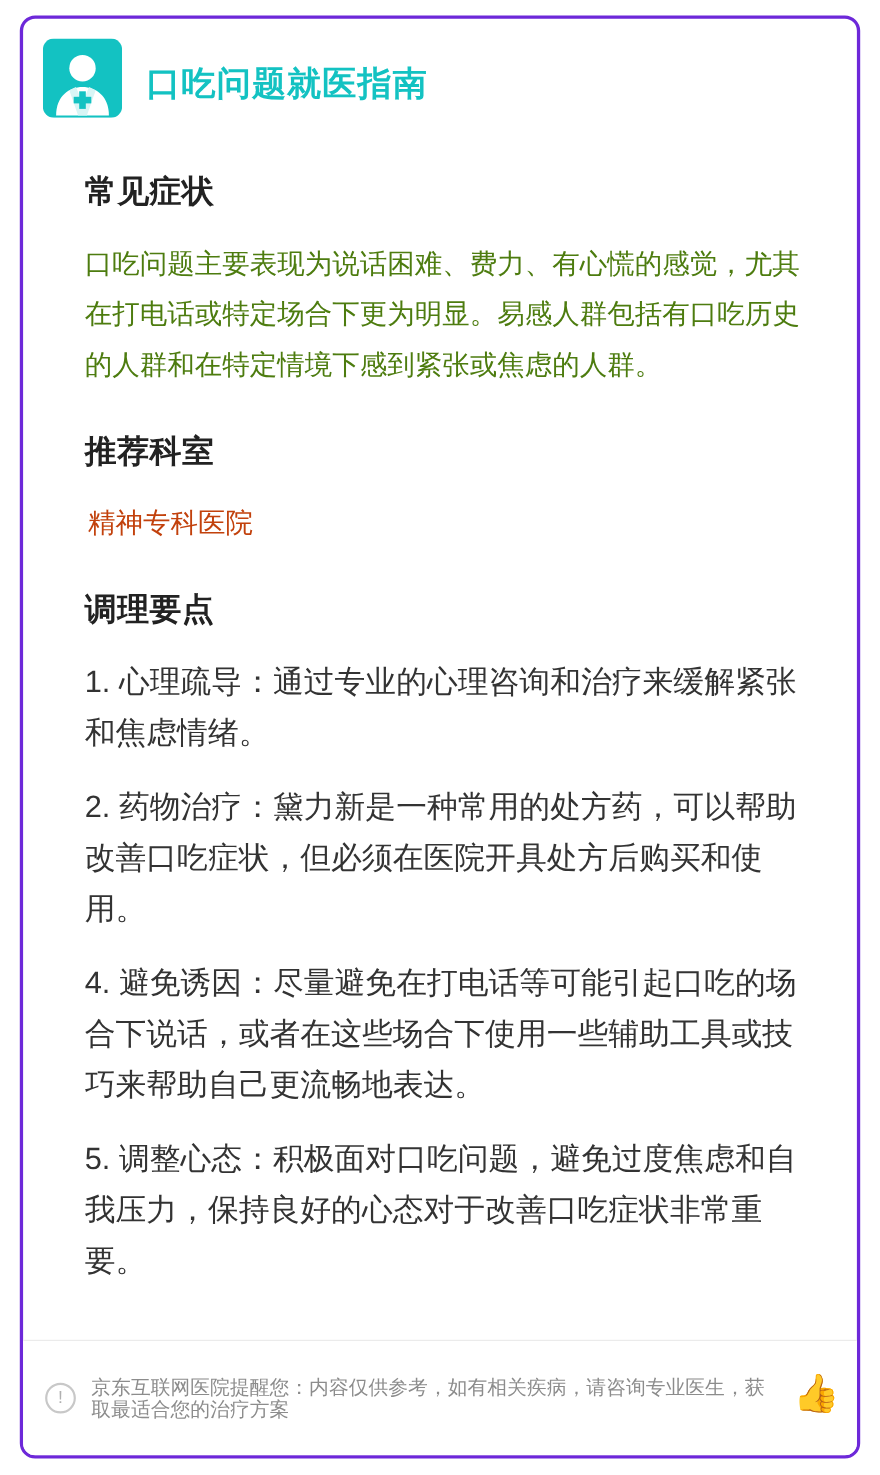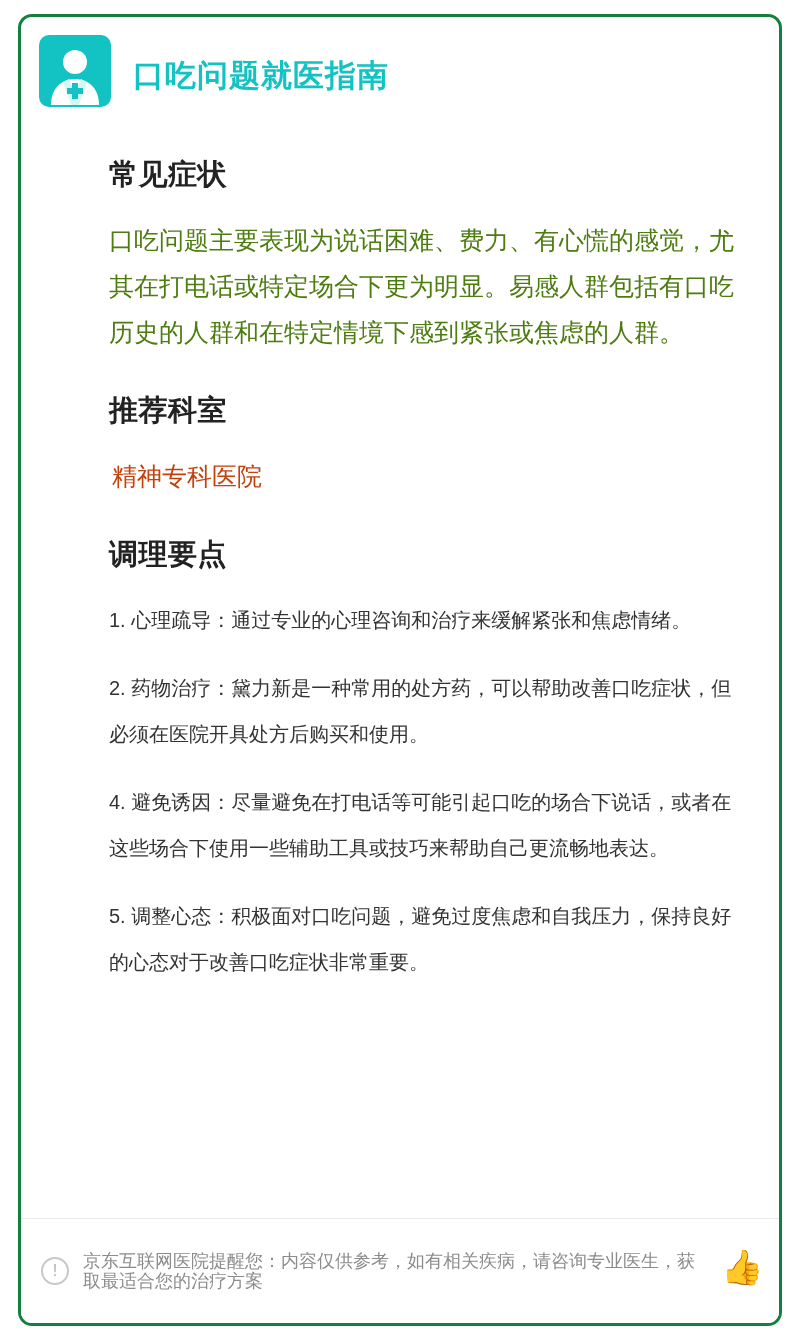--- a/index.html
+++ b/index.html
@@ -16,21 +16,21 @@
     background: #ffffff;
     overflow: hidden;
   }
   .card {
     position: absolute;
     left: 18px;
     top: 14px;
     width: 764px;
     height: 1312px;
     box-sizing: border-box;
-    border: 3px solid #15803d;
+    border: 3px solid #6d28d9;
     border-radius: 14px;
     background: #ffffff;
     overflow: hidden;
   }
   .header {
     position: relative;
     height: 92px;
   }
   .doctor-icon {
     position: absolute;
@@ -42,21 +42,21 @@
   .title {
     position: absolute;
     left: 112px;
     top: 38px;
     font-size: 31px;
     font-weight: bold;
     color: #13c2c2;
     letter-spacing: 1px;
   }
   .body {
-    padding: 4px 44px 0 88px;
+    padding: 4px 44px 0 56px;
   }
   h2.section {
     font-size: 29px;
     font-weight: bold;
     color: #222222;
     margin: 36px 0 22px 0;
     letter-spacing: 0.5px;
   }
   h2.section:first-of-type {
     margin-top: 42px;
@@ -72,21 +72,21 @@
     line-height: 46px;
     color: #c2410c;
     margin: 0 0 6px 3px;
   }
   ol.steps {
     list-style: none;
     margin: 0;
     padding: 0;
   }
   ol.steps li {
-    font-size: 20px;
+    font-size: 28px;
     line-height: 46px;
     color: #333333;
     margin: 0 0 22px 0;
   }
   .footer {
     position: absolute;
     left: 0;
     right: 0;
     bottom: 0;
     height: 104px;

